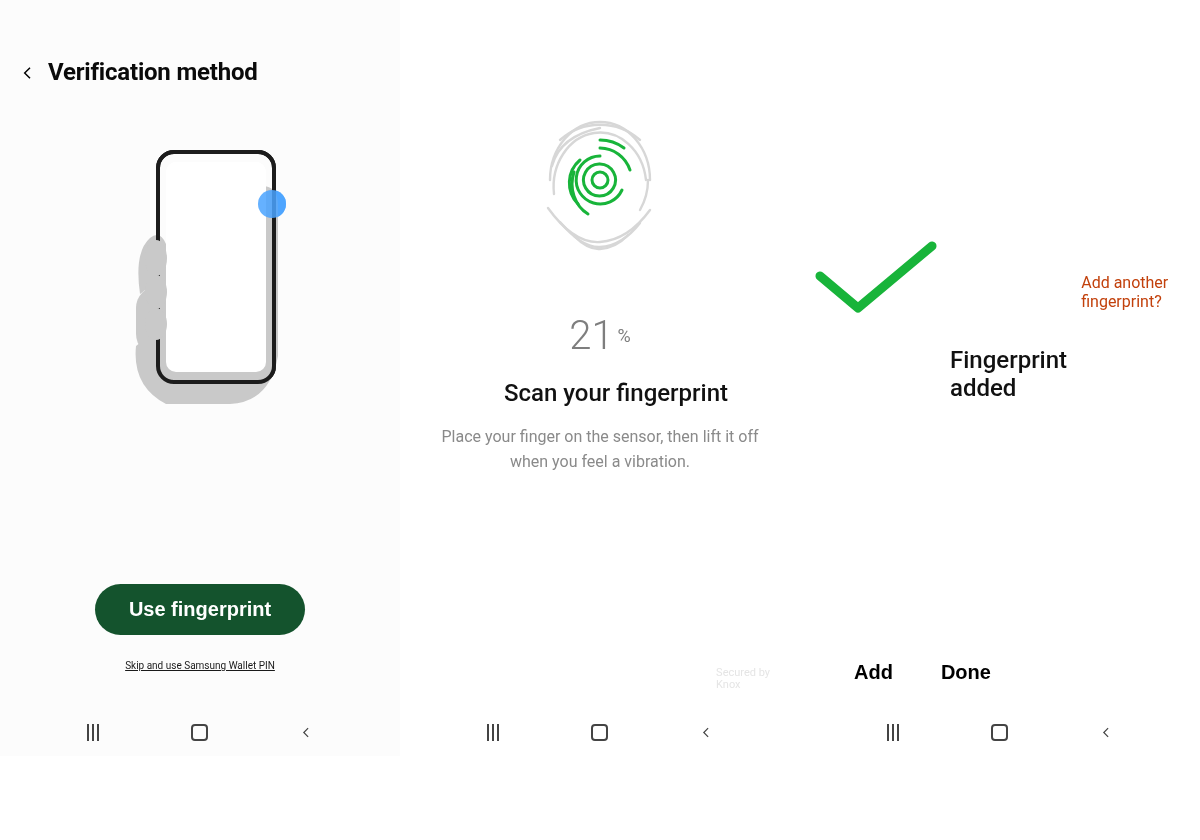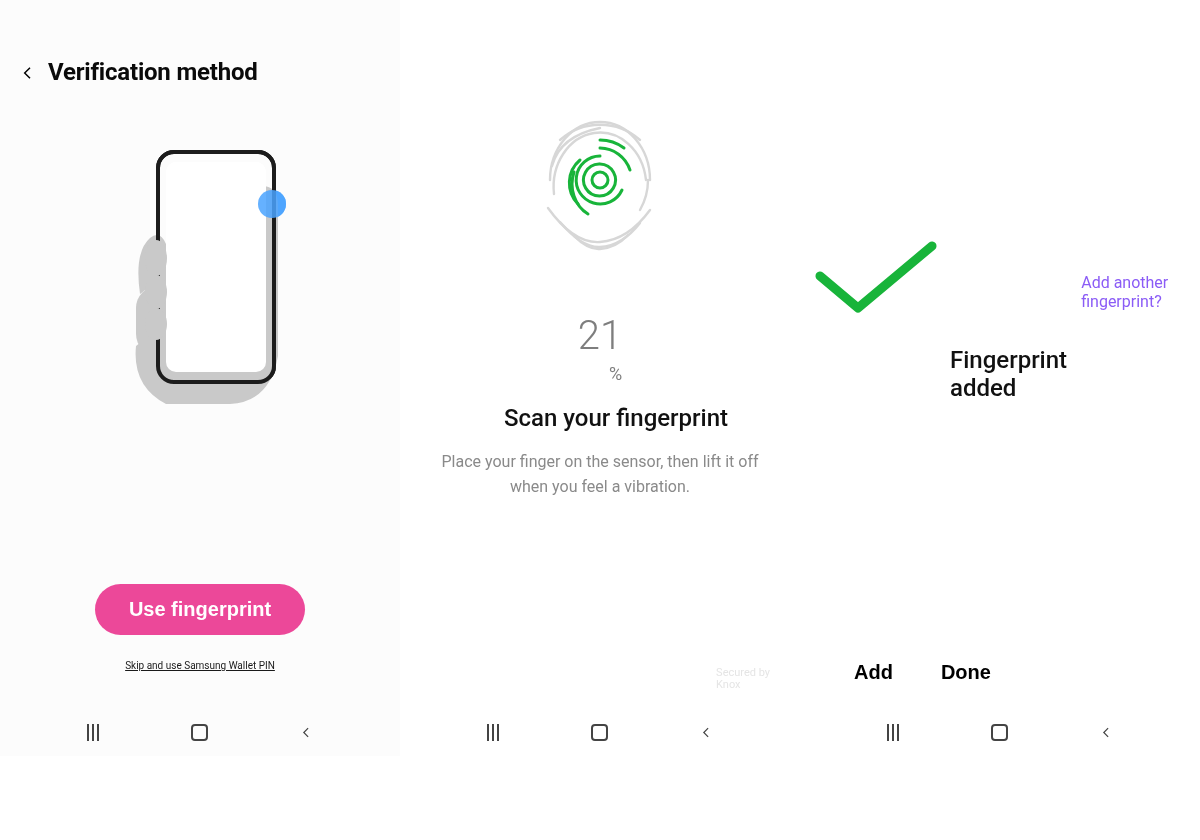--- a/index.html
+++ b/index.html
@@ -12,37 +12,37 @@
 
   
   .hdr { display: flex; align-items: center; padding: 58px 20px 0 20px; gap: 14px; }
   .back-chev { width: 14px; height: 14px; display:inline-block; }
   .hdr-title { font-size: 24px; font-weight: 700; color: #0a0a0a; letter-spacing: -0.2px; }
 
   .illus { margin: 60px auto 0 auto; display: flex; justify-content: center; }
   .illus svg { width: 200px; height: 260px; }
 
   .p1-bottom { position: absolute; bottom: 85px; left: 0; right: 0; display:flex; flex-direction:column; align-items:center; gap: 25px; }
-  .primary-btn { background: #ec4899; color: #fff; border: none; border-radius: 28px; padding: 14px 34px; font-size: 20px; font-weight: 600; cursor: pointer; }
+  .primary-btn { background: #14532d; color: #fff; border: none; border-radius: 28px; padding: 14px 34px; font-size: 20px; font-weight: 600; cursor: pointer; }
   .skip-link { color: #1a1a1a; font-size: 10px; text-decoration: underline; cursor: pointer; }
 
   
   .fp-wrap { margin-top: 100px; display:flex; flex-direction:column; align-items:center; }
   .fp-icon { width: 140px; height: 160px; }
-  .pct { margin-top: 48px; color: #7e7e7e; font-size: 40px; font-weight: 300; display:flex; align-items: flex-end; gap: 4px; flex-direction: column;}
+  .pct { margin-top: 48px; color: #7e7e7e; font-size: 40px; font-weight: 300; display:flex; align-items: center; gap: 4px;}
   .pct-small { font-size: 18px; font-weight: 400; color: #7e7e7e; }
   .scan-title { margin-top: 20px; font-size: 24px; font-weight: 500; color: #111; margin-left: 32px; }
   .scan-sub { margin-top: 18px; font-size: 16px; line-height: 1.55; color: #8a8a8a; text-align: center; padding: 0 36px; }
   .knox { position:absolute; bottom: 64px; right: 30px; color: #e5e5e5; font-size: 11px; text-align: left; line-height: 1.15; }
 
   
   .chk-wrap { margin-top: 158px; display:flex; align-items:center; }
   .chk { width: 150px; height: 80px; }
   .added-title { margin-top: 188px; font-size: 24px; font-weight: 500; color: #111; }
-  .added-sub { margin-top: 24px; font-size: 16px; color: #8b5cf6; }
+  .added-sub { margin-top: 24px; font-size: 16px; color: #c2410c; }
   .p3-actions { position:absolute; bottom: 62px; left: 0; right: 0; display:flex; justify-content: flex-start; padding: 0 30px; }
   .txt-btn { background: none; border: none; font-size: 20px; font-weight: 700; color: #000; cursor: pointer; padding: 10px 24px; }
 
   
   .navbar { position: absolute; bottom: 0; left: 0; right: 0; height: 48px; display:flex; align-items:center; justify-content: space-around; padding: 0 40px; }
   .nav-icon { width: 24px; height: 24px; display:flex; align-items:center; justify-content:center; color:#444; }
   .nav-recents { display:inline-flex; gap:3px; }
   .nav-recents span { width: 2px; height: 17px; background:#444; display:inline-block; }
   .nav-home { width: 17px; height: 17px; border:2px solid #444; border-radius:4px; }
   .nav-back svg { width: 13px; height: 13px; }

